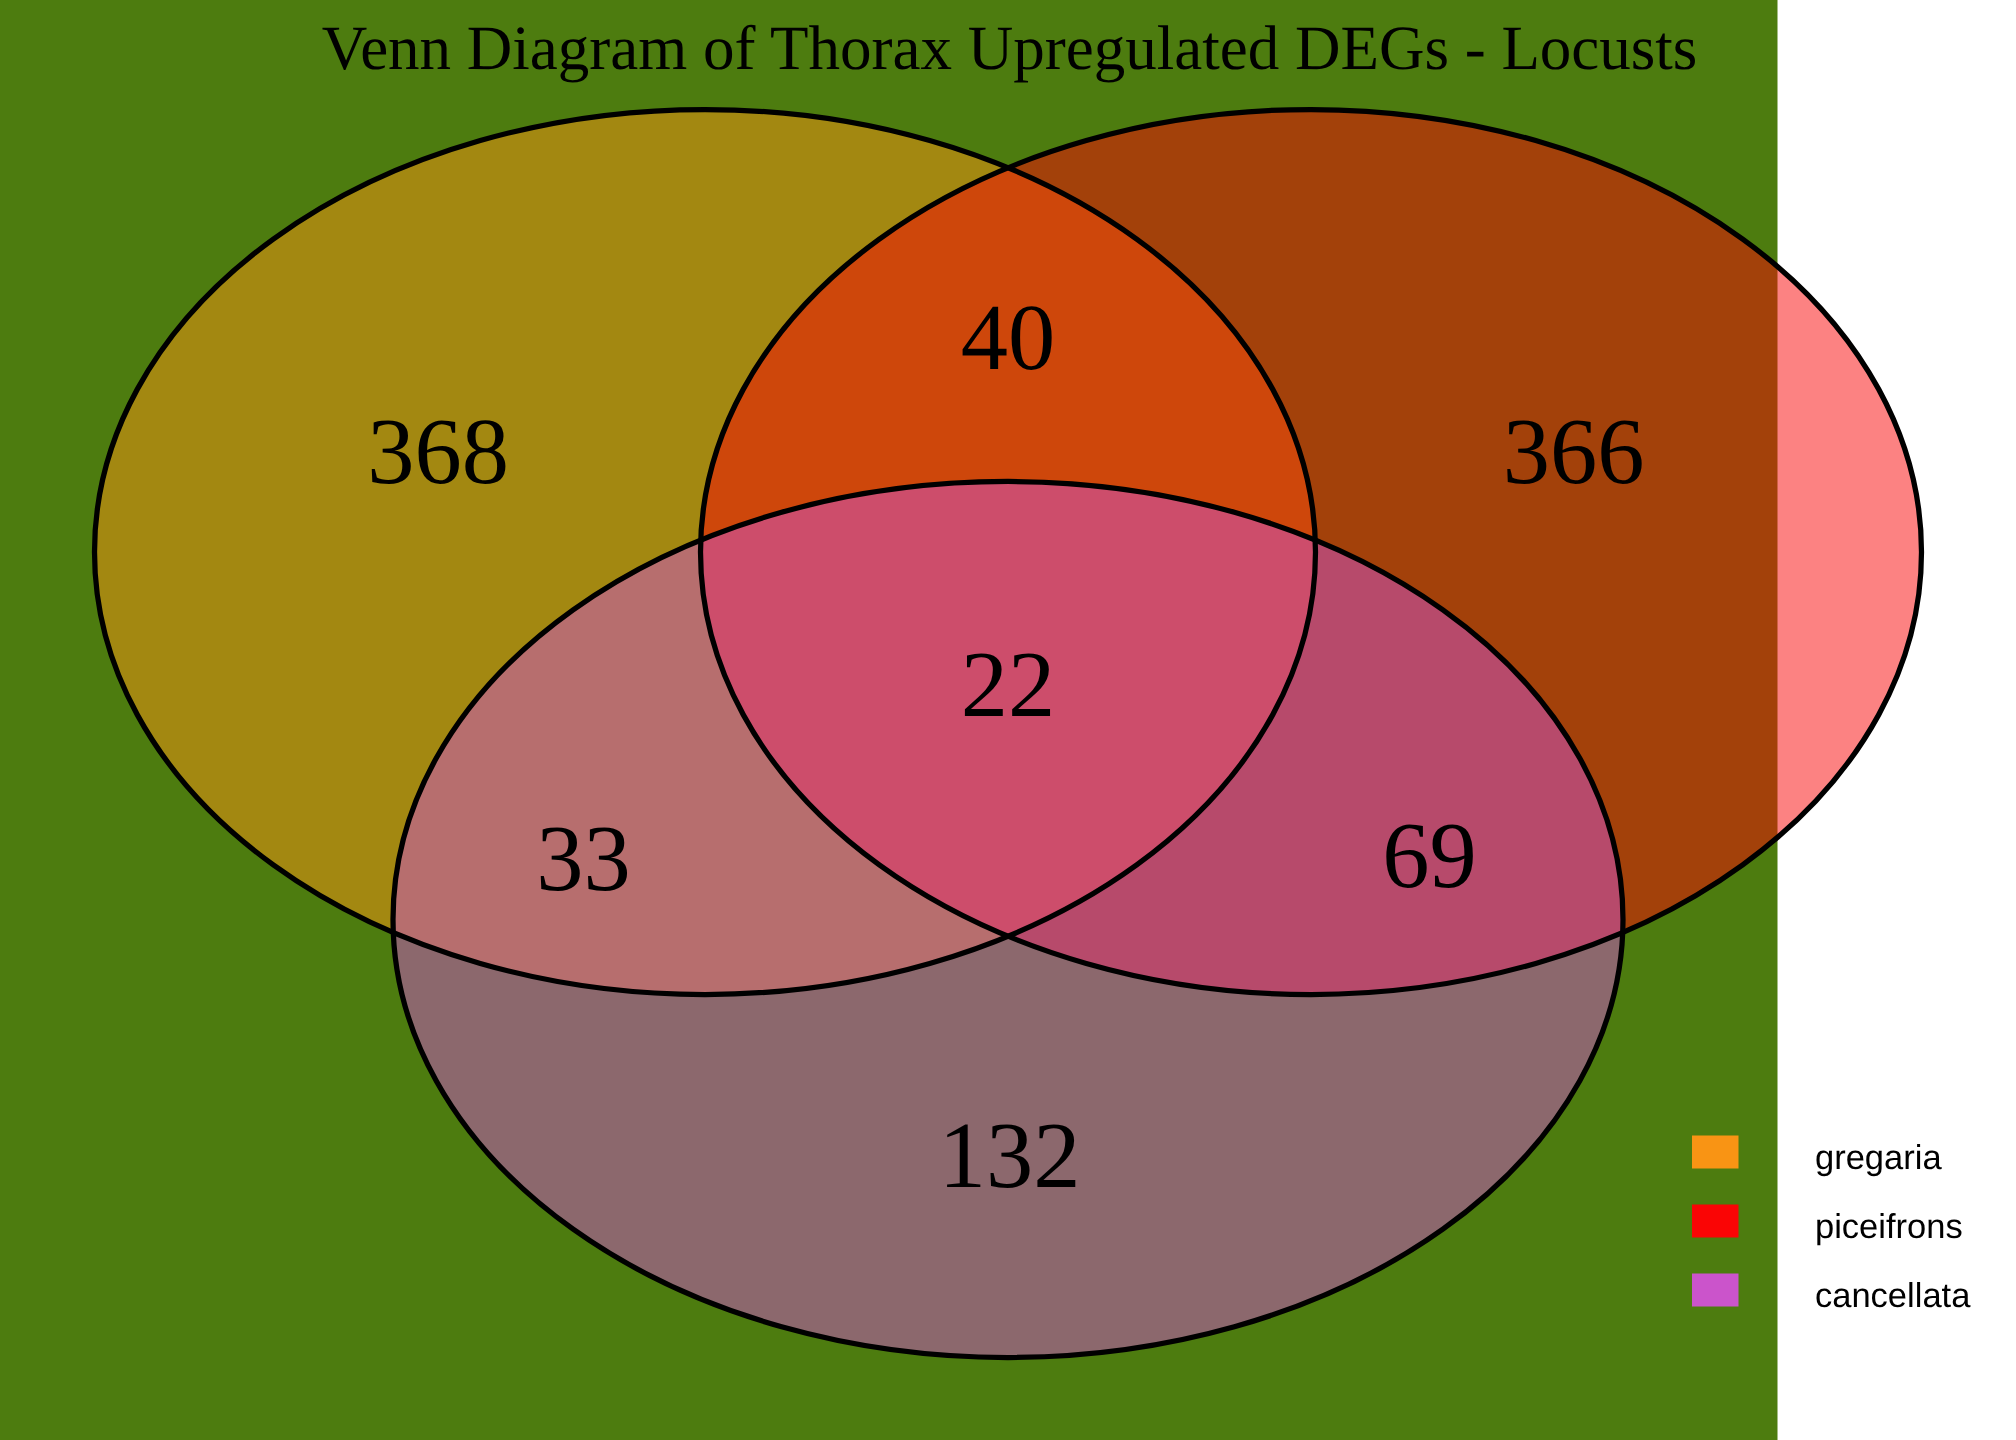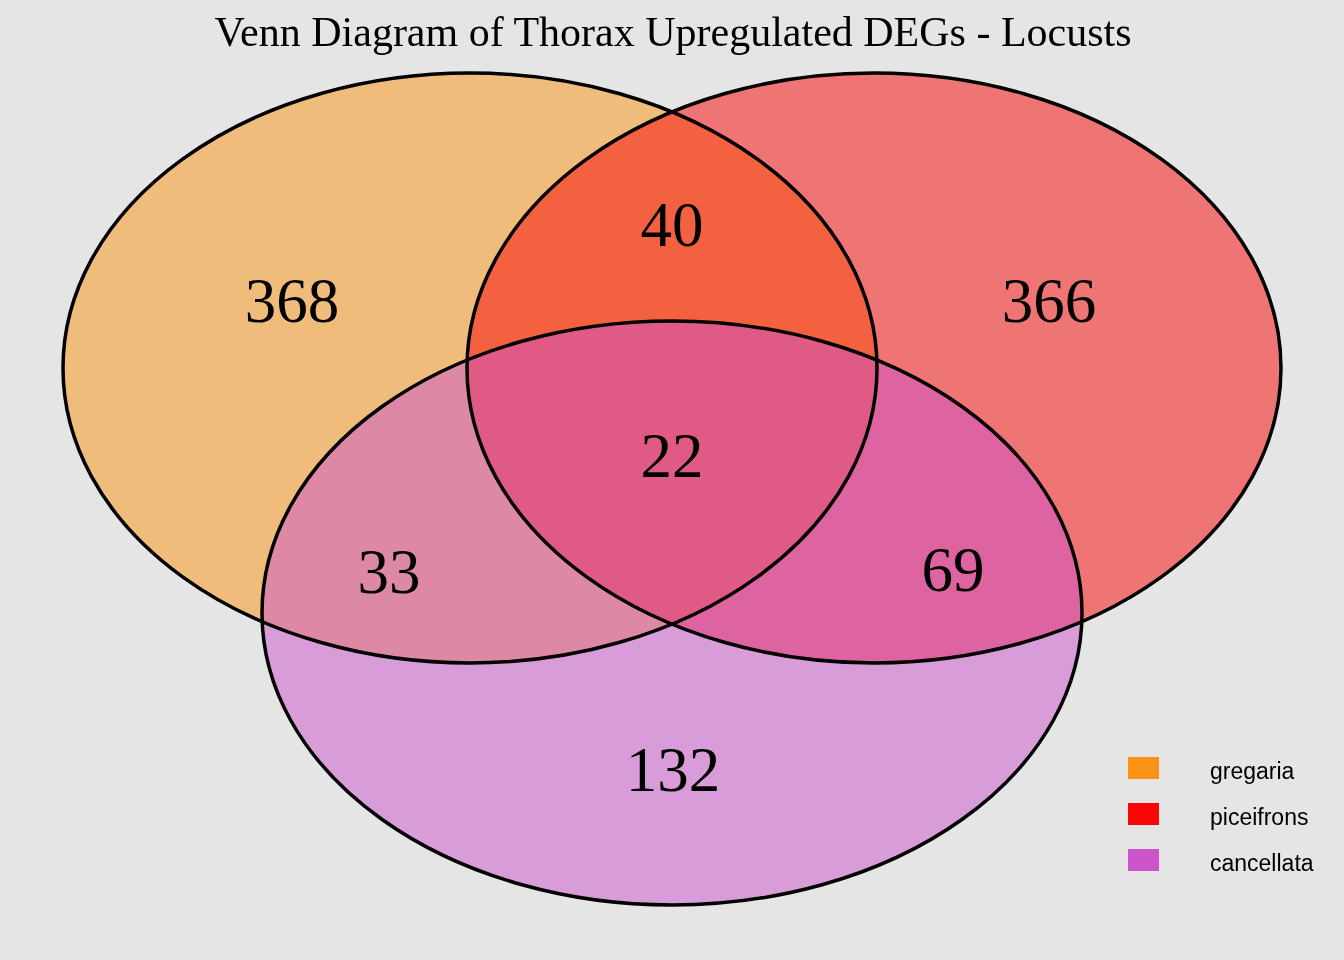--- a/index.html
+++ b/index.html
@@ -5,23 +5,23 @@
   html, body {
     margin: 0;
     padding: 0;
     background: #ffffff;
     width: 1344px;
     height: 960px;
     overflow: hidden;
   }
   .stage {
     position: relative;
-    width: 1344px;
+    width: 1185px;
     height: 960px;
-    background: #e5e5e5;
+    background: #4d7c0f;
     text-decoration: underline;
   }
   svg { display: block; }
   .venn-title {
     font-family: "Liberation Serif", "DejaVu Serif", serif;
     font-size: 42px;
     fill: #000000;
   }
   .region-count {
     font-family: "Liberation Serif", "DejaVu Serif", serif;

